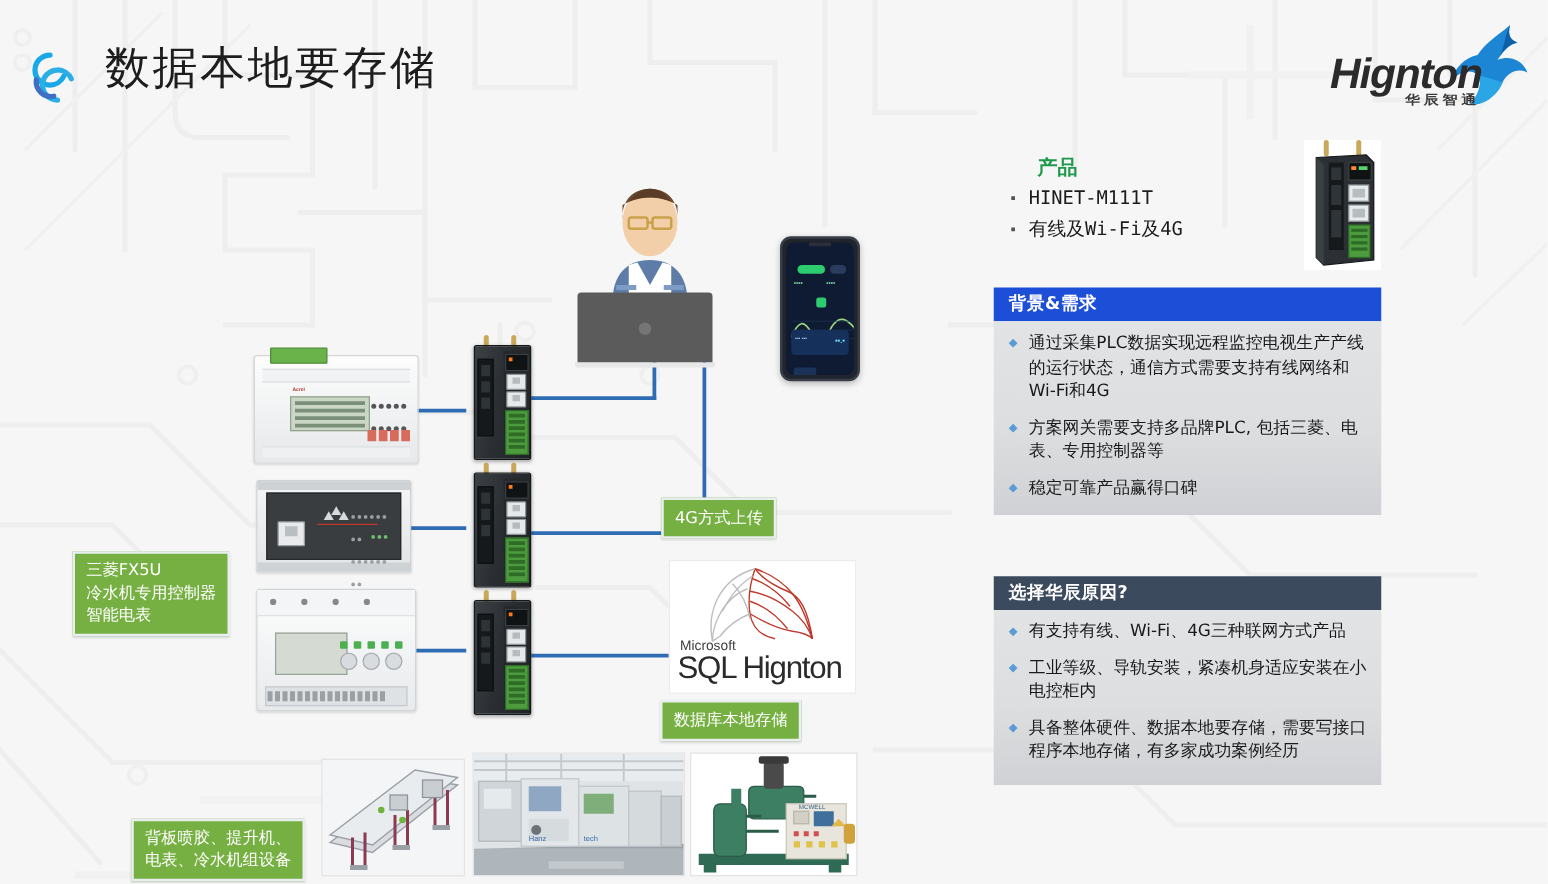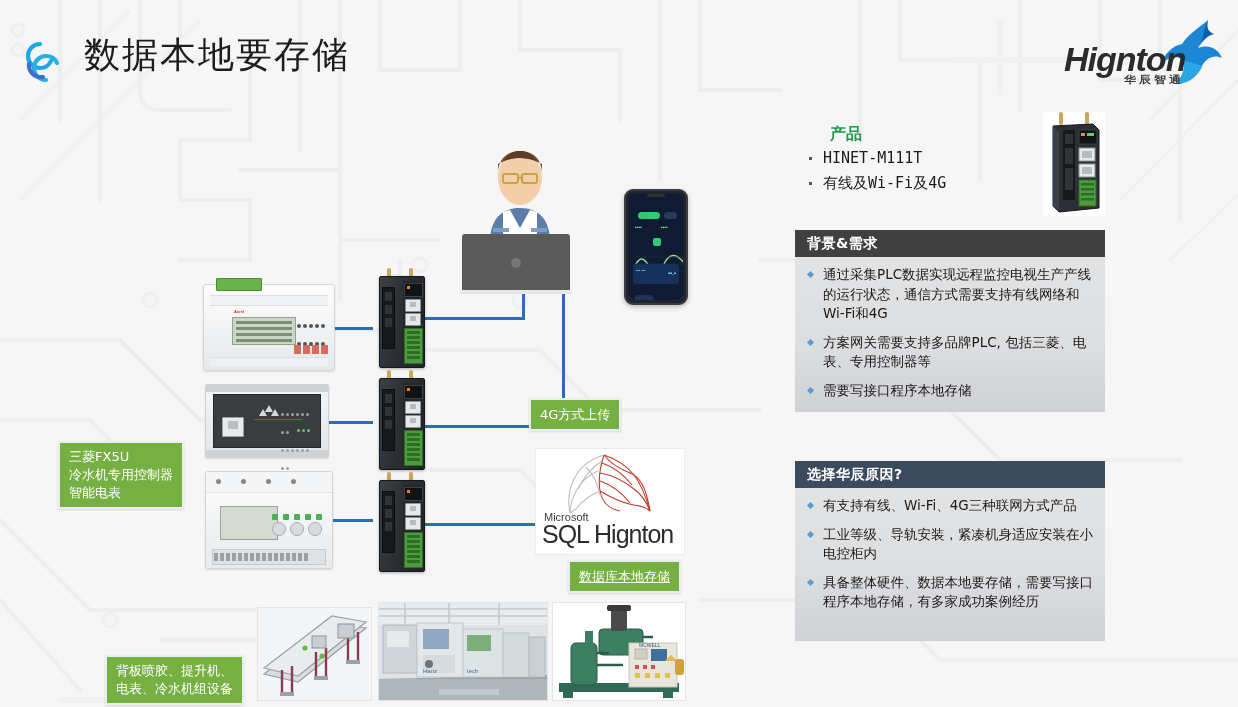--- a/index.html
+++ b/index.html
@@ -161,21 +161,21 @@
   }
   .product-list li:before{content:"";position:absolute;left:4px;top:11px;width:3px;height:3px;background:#555;}
 
   .device-photo{position:absolute;right:0;top:2px;width:62px;height:104px;}
 
   .panel{position:absolute;left:0;width:310px;}
   .panel-head{
     height:27px;line-height:27px;padding-left:12px;color:#fff;font-size:14px;font-weight:bold;
     font-family:"DejaVu Sans","Liberation Sans",sans-serif;letter-spacing:.5px;
   }
-  .panel-head.orange{background:#404040;}
+  .panel-head.orange{background:#1d4ed8;}
   .panel-head.navy{background:#3c4a5e;}
   .panel-body{
     background:linear-gradient(180deg,#e2e3e5 0%,#dcdee0 55%,#cfd1d4 100%);
     padding:8px 10px 10px 6px;
   }
   .panel-body ul{margin:0;padding:0;list-style:none;}
   .panel-body li{
     position:relative;padding-left:22px;margin-bottom:9px;
     font-size:13.5px;line-height:19.5px;color:#1a1a1a;
     font-family:"DejaVu Sans","Liberation Sans",sans-serif;
@@ -556,21 +556,21 @@
           <path d="M44 50 H56 M44 62 H70 M90 34 H100"></path>
         </g>
         <rect x="32" y="28" width="8" height="14" fill="#3c7f63"></rect>
         <text x="86" y="44" font-size="5" fill="#3b5d86" font-family="sans-serif">MCWELL</text>
       </svg>
     </div>
 
 
     <div class="callout" style="left:529px;top:302px;">4G方式上传</div>
 
-    <div class="callout" style="left:568px;top:464px;text-decoration:underline;">数据库本地存储</div>
+    <div class="callout" style="left:528px;top:464px;">数据库本地存储</div>
 
     <div class="callout" style="left:58px;top:345px;line-height:18px;">三菱FX5U
 冷水机专用控制器
 智能电表</div>
 
     <div class="callout" style="left:105px;top:559px;line-height:18px;">背板喷胶、提升机、
 电表、冷水机组设备</div>
   </div>
 
   <div class="rightcol">
@@ -611,28 +611,28 @@
           </g>
       </svg>
     </div>
 
     <div class="panel" style="top:120px;">
       <div class="panel-head orange">背景&amp;需求</div>
       <div class="panel-body">
         <ul>
           <li>通过采集PLC数据实现远程监控电视生产产线的运行状态，通信方式需要支持有线网络和Wi-Fi和4G</li>
           <li>方案网关需要支持多品牌PLC, 包括三菱、电表、专用控制器等</li>
-          <li>需要写接口程序本地存储</li>
+          <li>稳定可靠产品赢得口碑</li>
         </ul>
       </div>
     </div>
 
     <div class="panel" style="top:315px;margin-top:36px;">
       <div class="panel-head navy">选择华辰原因?</div>
-      <div class="panel-body" style="padding-bottom:27px;">
+      <div class="panel-body" style="padding-bottom:14px;">
         <ul>
           <li>有支持有线、Wi-Fi、4G三种联网方式产品</li>
           <li>工业等级、导轨安装，紧凑机身适应安装在小电控柜内</li>
           <li>具备整体硬件、数据本地要存储，需要写接口程序本地存储，有多家成功案例经历</li>
         </ul>
       </div>
     </div>
   </div>
 
 </div>

